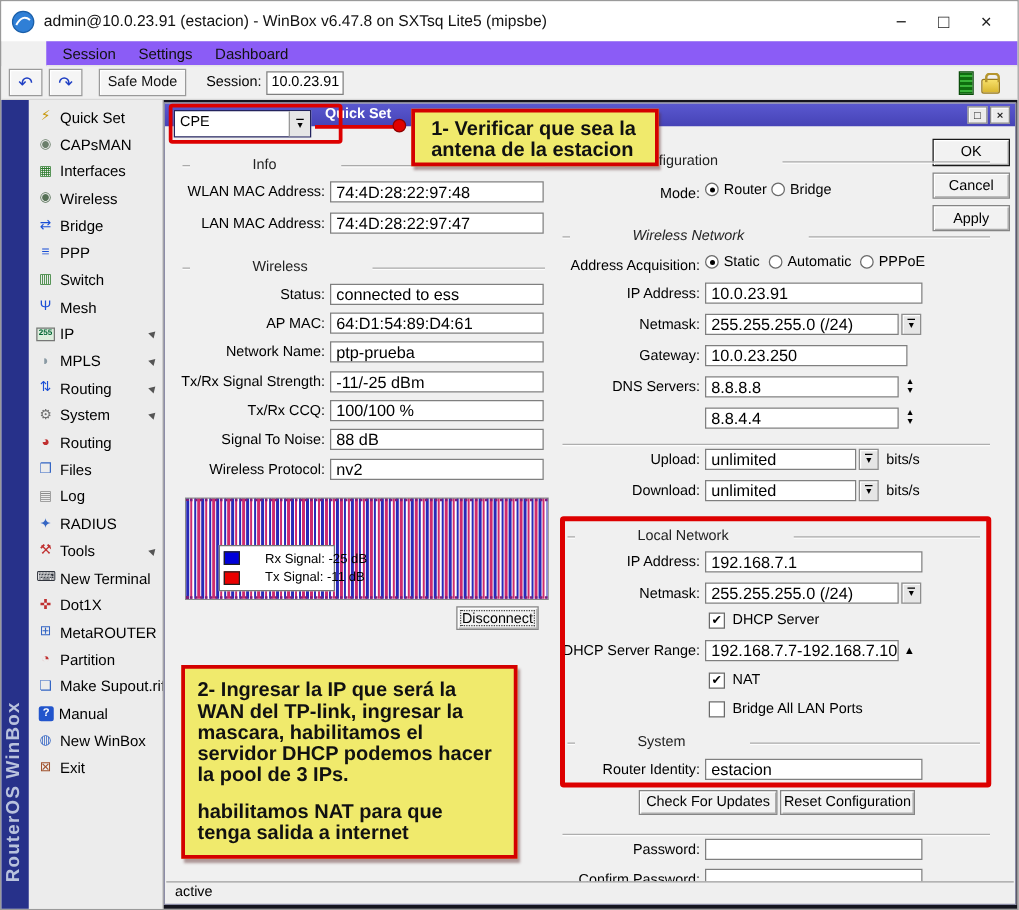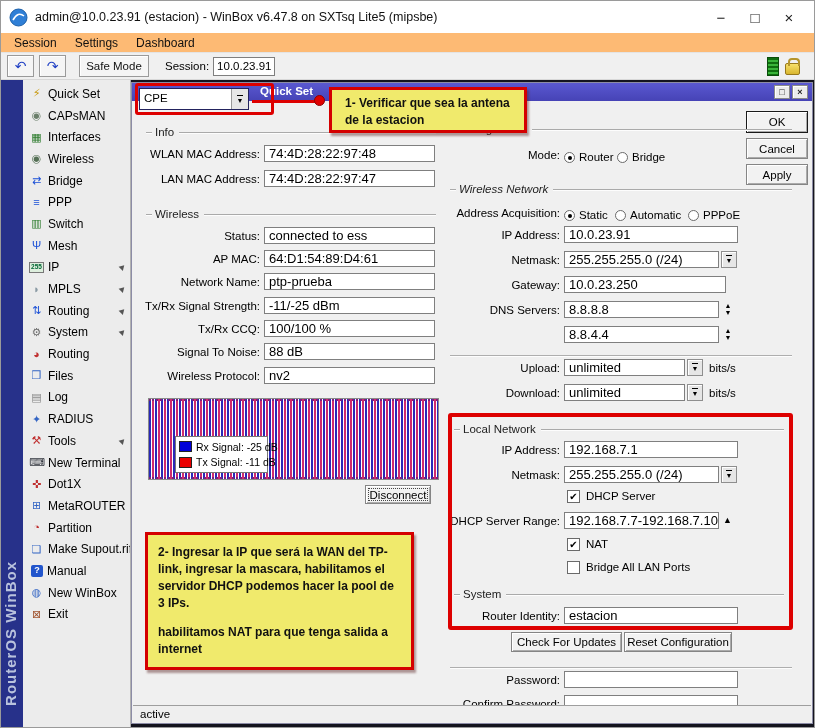--- a/index.html
+++ b/index.html
@@ -6,21 +6,21 @@
   body { font-family:"Liberation Sans","DejaVu Sans",sans-serif; background:#888; }
   .app { position:relative; width:815px; height:728px; background:#f0f0f0; border:1px solid #9a9a9a; overflow:hidden; }
 
   
   .titlebar { height:32px; background:#fff; display:flex; align-items:center; padding:0 8px; }
   .app-ico { width:19px; height:19px; margin-right:7px; flex:0 0 auto; }
   .app-title { font-size:12.5px; color:#111; white-space:nowrap; }
   .win-controls { margin-left:auto; display:flex; align-items:center; }
   .wc { width:34px; height:24px; display:flex; align-items:center; justify-content:center; font-size:15px; color:#222; }
   
-  .menubar { height:20px; background:#fdba74; display:flex; align-items:center; padding:0 4px; border-bottom:1px solid #e4e4e4; }
+  .menubar { height:20px; background:#8b5cf6; display:flex; align-items:center; padding:0 4px; border-bottom:1px solid #e4e4e4;margin-left:36px; }
   .menu-item { font-size:12px; color:#111; padding:2px 9px; white-space:nowrap; }
   
   .toolbar { height:27px; background:#f0f0f0; display:flex; align-items:center; padding:0 6px; border-bottom:1px solid #d8d8d8; }
   .tool-btn { width:27px; height:22px; margin-right:5px; background:#f5f5f5; border:1px solid #9a9a9a; box-shadow:inset 1px 1px 0 #fff; display:flex; align-items:center; justify-content:center; color:#1f3fc4; font-size:14px; }
   .push-btn { height:22px; background:#f5f5f5; border:1px solid #9a9a9a; box-shadow:inset 1px 1px 0 #fff; display:flex; align-items:center; justify-content:center; font-size:11.5px; color:#111; }
   .safe-mode { width:70px; margin-left:8px; }
   .session-lbl { font-size:11.5px; margin-left:16px; margin-right:4px; }
   .session-fld { width:62px; height:19px; background:#fff; border:1px solid #7f7f7f; font-size:11.5px; display:flex; align-items:center; padding:0 3px; }
   .tb-right { margin-left:auto; display:flex; align-items:center; gap:6px; padding-right:8px; }
   .traffic { width:12px; height:19px; background:repeating-linear-gradient(180deg,#0f6d0f 0 2px,#39b439 2px 4px); border:1px solid #0a4d0a; }
@@ -50,56 +50,56 @@
   .combo-text { flex:1; font-size:11.5px; padding:3px 4px; }
   .combo-btn { width:17px; background:#e6e6e6; border-left:1px solid #999; display:flex; align-items:center; justify-content:center; }
   .dd-glyph { font-size:7px; line-height:1; border-top:1px solid #000; padding-top:1px; color:#000; }
 
   
   .hl-rect { position:absolute; border:4px solid #dd0000; border-radius:3px; z-index:20; pointer-events:none; }
   .hl-rect-1 { left:3px; top:0px; width:139px; height:32px; border-width:3px; }
   .hl-rect-2 { left:316px; top:330px; width:345px; height:217px; }
   .conn-line { position:absolute; left:120px; top:17px; width:66px; height:3px; background:#dd0000; z-index:31; }
   .conn-dot { position:absolute; left:182px; top:12px; width:11px; height:11px; border-radius:50%; background:#e00000; border:1px solid #8e0000; z-index:31; }
-  .callout { position:absolute; background:#f0ea6c; border:3px solid #d40000; color:#111; font-weight:bold; font-size:12px; line-height:17px; z-index:30; box-shadow:2px 3px 2px rgba(90,40,40,0.45); }
+  .callout { position:absolute; background:#f0ea6c; border:3px solid #d40000; color:#111; font-weight:bold; font-size:16px; line-height:17px; z-index:30; box-shadow:2px 3px 2px rgba(90,40,40,0.45); }
   .callout-1 { left:197px; top:4px; width:198px; height:46px; padding:5px 6px 5px 13px; }
   .callout-2 { left:13px; top:449px; width:269px; padding:9px 10px; }
   .callout-2 p + p { margin-top:12px; }
 
   
-  .ghdr { position:absolute; height:12px; display:flex; align-items:center; }
+  .ghdr { position:absolute; height:12px; display:flex; align-items:center;gap:47px; }
   .ghdr .gline { height:1px; background:#aaa; box-shadow:0 1px 0 #fdfdfd; }
   .ghdr .gl-l { width:6px; }
   .ghdr .gl-r { flex:1; }
   .ghdr .gtext { font-size:11.5px; color:#222; padding:0 5px 0 3px; white-space:nowrap; }
   .divider { position:absolute; height:1px; background:#aeaeae; box-shadow:0 1px 0 #fdfdfd; }
 
   
   .lbl { position:absolute; height:17px; display:flex; align-items:center; justify-content:flex-end; font-size:11.5px; color:#000; white-space:nowrap; }
   .fld { position:absolute; height:17px; background:#fff; border:1px solid #7f7f7f; font-size:13px; display:flex; align-items:center; padding:0 4px; white-space:nowrap; overflow:hidden; }
   .unit { position:absolute; height:17px; display:flex; align-items:center; font-size:11.5px; }
   .dropbtn { position:absolute; width:16px; height:17px; background:#e6e6e6; border:1px solid #8e8e8e; box-shadow:inset 1px 1px 0 #fff; display:flex; align-items:center; justify-content:center; }
   .spinner { position:absolute; width:12px; height:17px; display:flex; flex-direction:column; align-items:center; justify-content:center; color:#000; }
   .spinner span { font-size:7px; line-height:0.95; }
   .uparrow { position:absolute; font-size:9px; color:#000; }
 
   .btn { position:absolute; background:#f2f2f2; border:1px solid #858585; box-shadow:inset 1px 1px 0 #fff, inset -1px -1px 0 #ababab; font-size:11.5px; color:#000; display:flex; align-items:center; justify-content:center; white-space:nowrap; }
   .btn-default { border:1px solid #1a1a1a; }
   .btn-focus { outline:1px dotted #444; outline-offset:-4px; }
 
-  .opt { position:absolute; height:17px; display:flex; align-items:flex-end; gap:4px; font-size:11.5px; white-space:nowrap; }
+  .opt { position:absolute; height:17px; display:flex; align-items:flex-start; gap:4px; font-size:11.5px; white-space:nowrap; }
   .radio { width:11px; height:11px; border-radius:50%; border:1px solid #6a6a6a; background:#fff; position:relative; flex:0 0 auto; }
   .opt.sel .radio::after { content:''; position:absolute; left:2.5px; top:2.5px; width:4px; height:4px; border-radius:50%; background:#000; }
   .cbrow { position:absolute; height:14px; display:flex; align-items:center; gap:6px; font-size:11.5px; white-space:nowrap; }
   .cb { width:13px; height:13px; background:#fff; border:1px solid #6a6a6a; font-size:10px; font-weight:bold; color:#000; display:flex; align-items:center; justify-content:center; flex:0 0 auto; }
 
   
   .graph { position:absolute; left:17px; top:316px; width:289px; height:80px; box-shadow:0 0 0 1px #8a8a8a; background:repeating-linear-gradient(90deg,#2929b8 0 2px,#ffffff 2px 3px,#cf2b6e 3px 5px,#ffffff 5px 6px); border-top:2px dotted #7d1f7d; border-bottom:2px dotted #7d1f7d; }
   .legend { position:absolute; left:26px; top:35px; width:93px; height:37px; background:#fff; border:1px solid #777; padding:2px 3px; display:flex; flex-direction:column; justify-content:space-around; }
-  .leg-row { display:flex; align-items:center; gap:4px; }
+  .leg-row { display:flex; align-items:center; gap:20px; }
   .swatch { width:13px; height:11px; border:1px solid #222; flex:0 0 auto; }
   .leg-txt { font-size:10.5px; white-space:nowrap; }
 
   .statusbar { position:absolute; left:1px; right:1px; bottom:1px; height:17px; background:#efefef; border-top:1px solid #9e9e9e; display:flex; align-items:center; padding:0 7px; font-size:11.5px; z-index:25; }
 </style>
 </head>
 <body>
 
 <div class="app">
 

